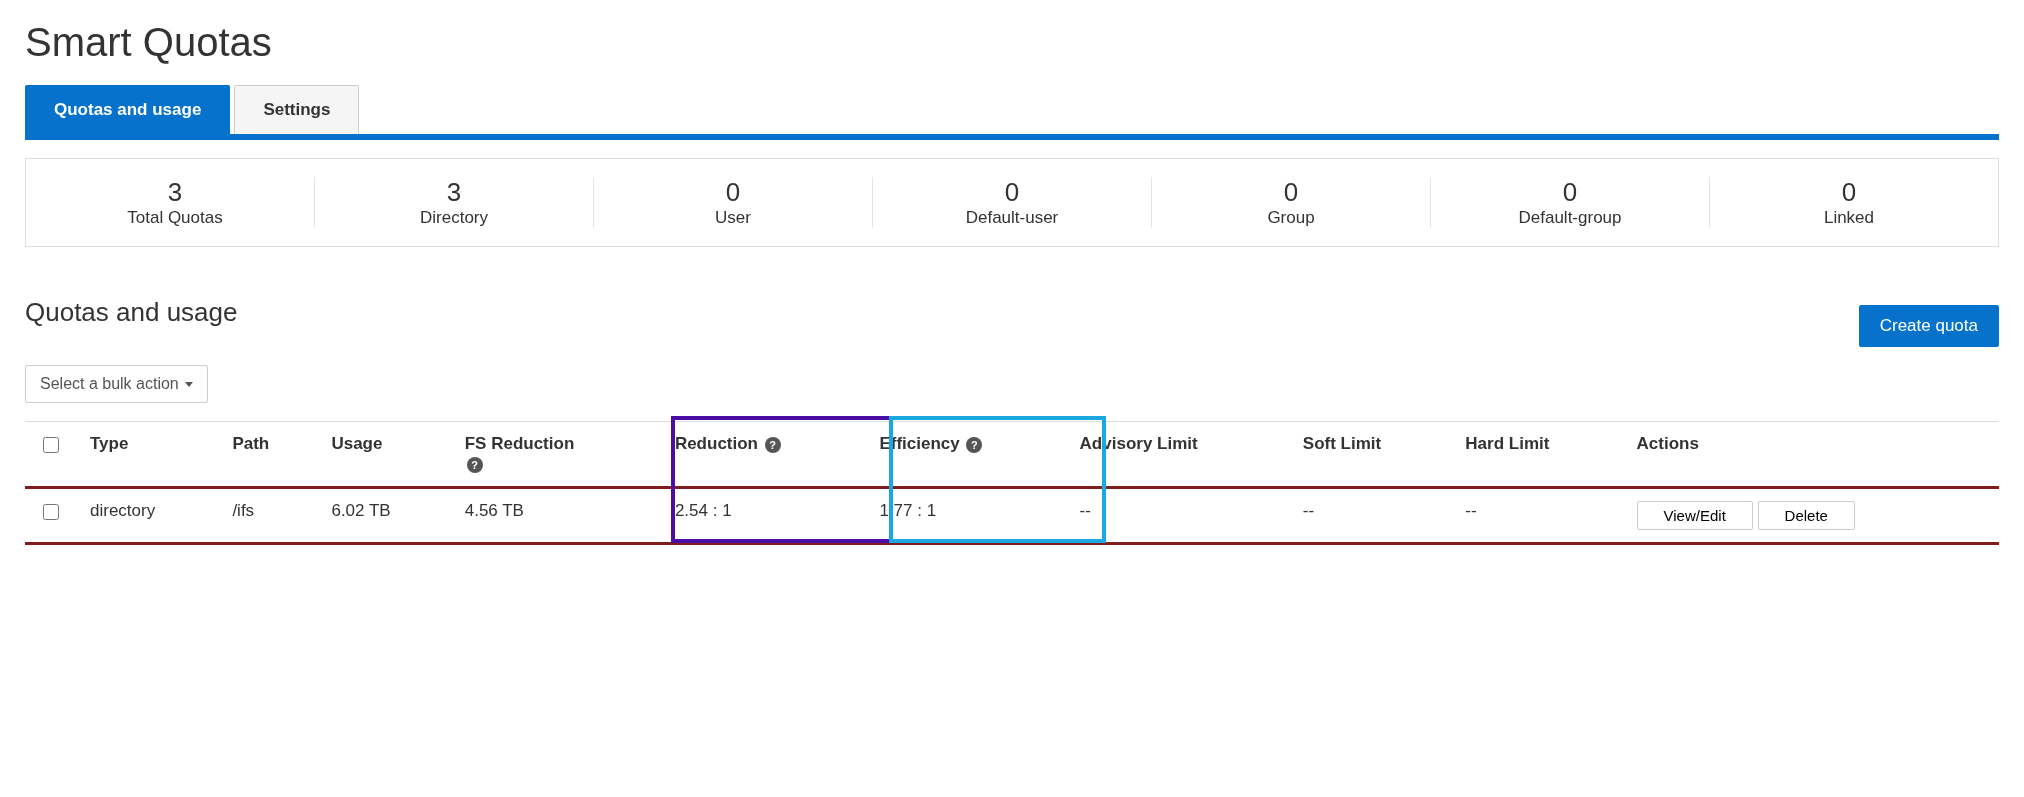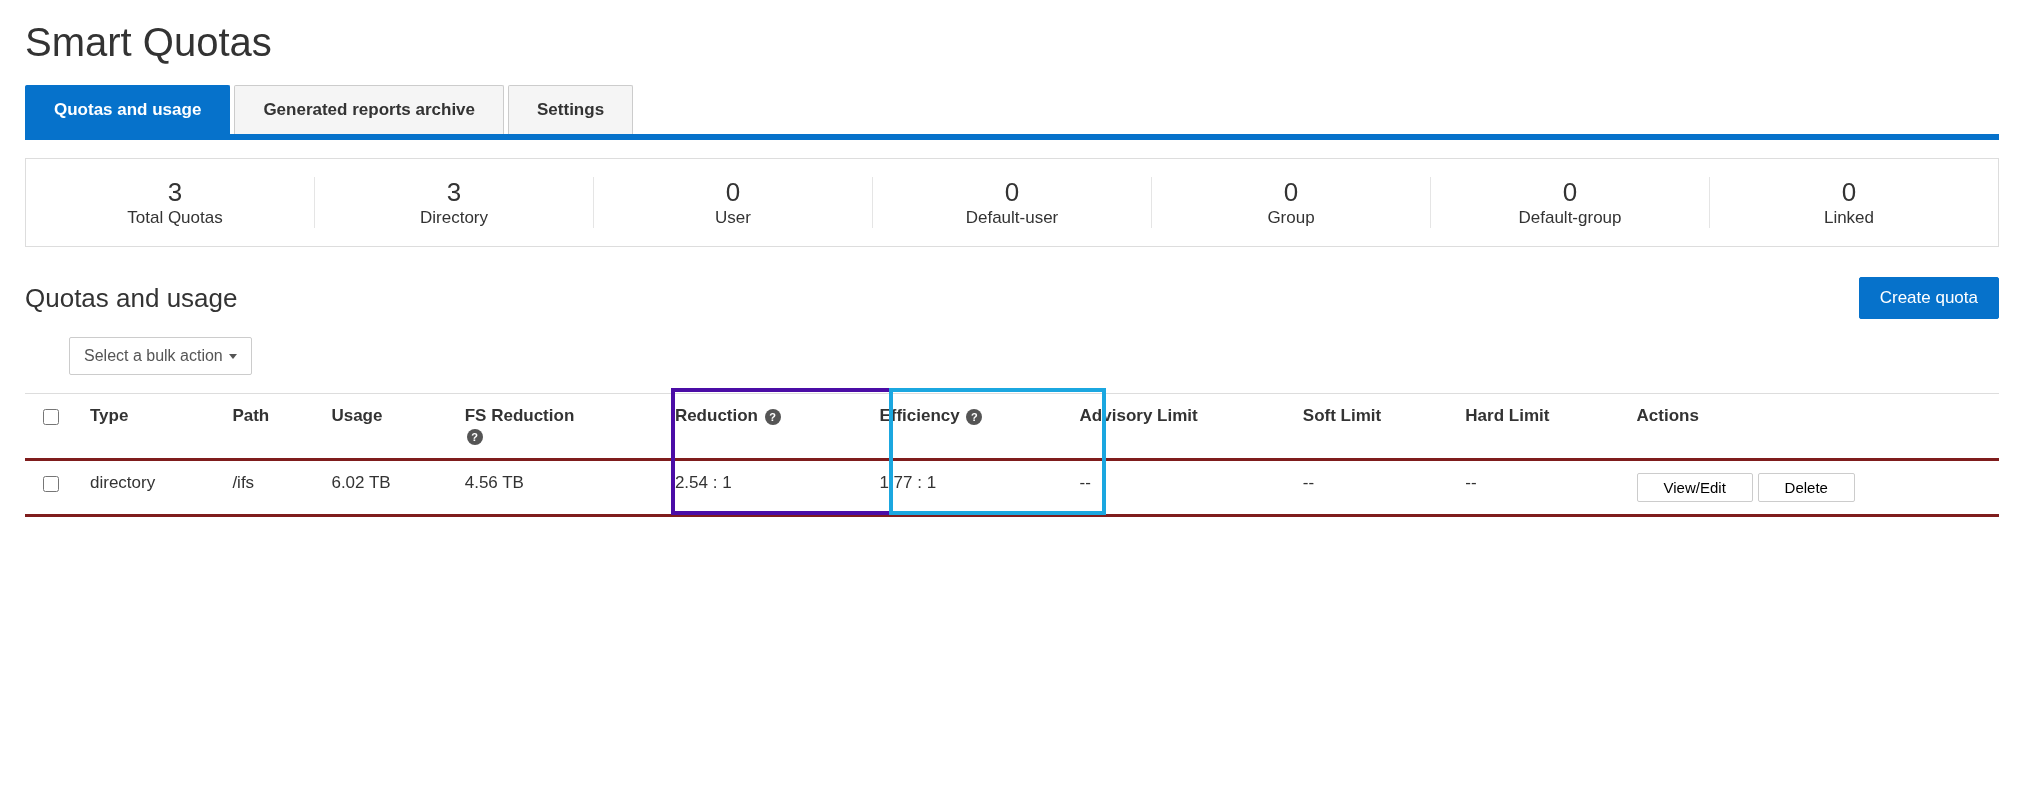--- a/index.html
+++ b/index.html
@@ -75,34 +75,34 @@
     margin: 0;
   }
   .btn-primary {
     background: #0672cb;
     color: #fff;
     border: 1px solid #0672cb;
     padding: 10px 20px;
     font-size: 17px;
     cursor: pointer;
     border-radius: 2px;
+    margin-top: 28px;
   }
   .bulk-select {
     border: 1px solid #ccc;
     padding: 9px 14px;
     font-size: 16px;
     color: #555;
     background: #fff;
     cursor: pointer;
     display: inline-flex;
     align-items: center;
     gap: 6px;
     margin-bottom: 18px;
     border-radius: 2px;
-    margin-left: 44px;
   }
   .caret-down {
     width: 0; height: 0;
     border-left: 4px solid transparent;
     border-right: 4px solid transparent;
     border-top: 5px solid #555;
     display: inline-block;
   }
   
   table.quota-table {
@@ -164,21 +164,20 @@
 </style>
 </head>
 <body>
 
 
 
 <h1 class="page-title">Smart Quotas</h1>
 
 <div class="tabs-wrap">
   <div class="tab active">Quotas and usage</div>
-  <div class="tab">Generated reports archive</div>
   <div class="tab">Settings</div>
 </div>
 
 <div class="stats-bar">
   <div class="stat">
     <div class="stat-value">3</div>
     <div class="stat-label">Total Quotas</div>
   </div>
   <div class="stat">
     <div class="stat-value">3</div>

